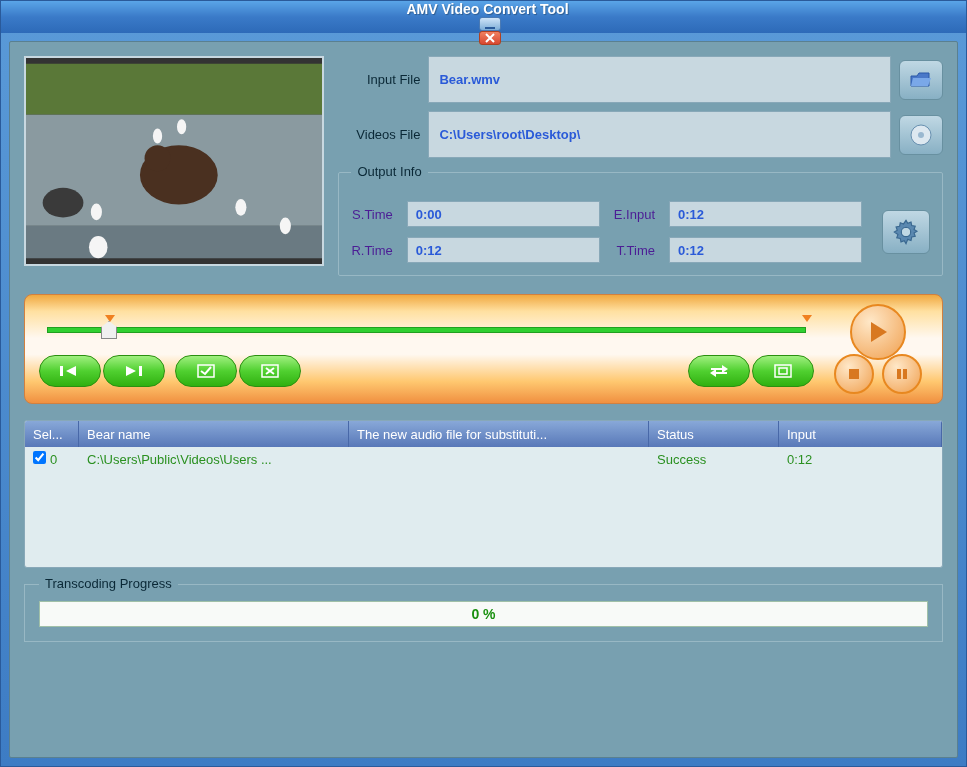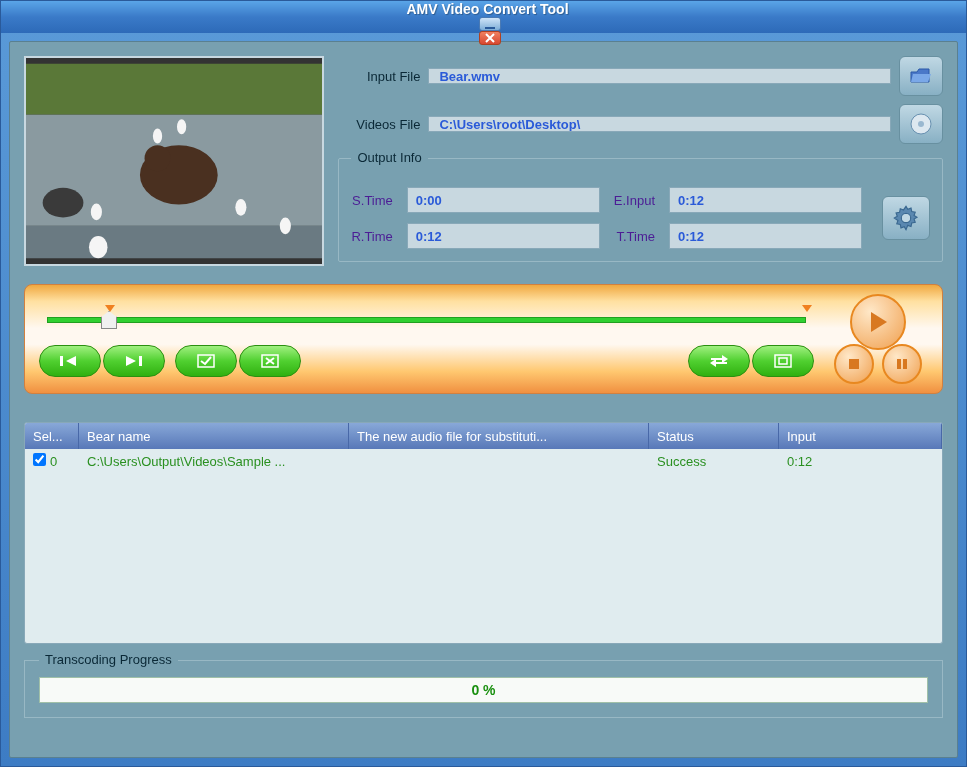--- a/index.html
+++ b/index.html
@@ -58,21 +58,21 @@
   border: 2px solid #c8d8e0;
   background: #333;
   position: relative;
   overflow: hidden;
 }
 .preview svg { width: 100%; height: 100%; display: block; }
 .file-panel { flex: 1; display: flex; flex-direction: column; gap: 8px; }
 .file-row { display: flex; align-items: center; gap: 8px; }
 .file-label { width: 82px; text-align: right; color: #0a2836; font-size: 13px; }
 .file-input {
-  flex: 1; height: 16px;
+  flex: 1; height: 47px;
   background: #c8d8e0;
   border: 1px solid #88a8b8;
   color: #2a5ad8;
   font-weight: bold;
   padding: 4px 10px;
   font-size: 13px;
 }
 .icon-btn {
   width: 44px; height: 40px;
   background: linear-gradient(to bottom, #c0d8e4, #88b0c4);
@@ -172,22 +172,22 @@
   background: radial-gradient(circle at 35% 30%, #ffe8c8, #f0a050);
   border: 2px solid #e88820;
   display: flex; align-items: center; justify-content: center;
   color: #c86810;
   cursor: pointer;
 }
 .round-btn.play { width: 56px; height: 56px; top: 0; left: 22px; }
 .round-btn.stop { width: 40px; height: 40px; bottom: 0; left: 6px; }
 .round-btn.pause { width: 40px; height: 40px; bottom: 0; right: 6px; }
 .table-wrap {
-  margin-top: 28px;
-  height: 222px;
+  margin-top: 16px;
+  height: 148px;
   background: #e0ecef;
   border: 1px solid #88a8b8;
   border-radius: 3px;
   overflow: hidden;
   display: flex;
   flex-direction: column;
 }
 .thead { display: flex; background: linear-gradient(to bottom, #88a8d8, #5878b8); color: #fff; height: 26px; align-items: center; font-size: 13px; }
 .thead .th { padding: 0 8px; border-right: 1px solid #4868a8; height: 100%; display: flex; align-items: center; cursor: pointer; }
 .tbody { flex: 1; overflow: auto; }
@@ -377,21 +377,21 @@
       <div class="thead">
         <div class="th col-sel">Sel...</div>
         <div class="th col-name">Bear name</div>
         <div class="th col-audio">The new audio file for substituti...</div>
         <div class="th col-status">Status</div>
         <div class="th col-time">Input</div>
       </div>
       <div class="tbody" id="tbody">
           <div class="trow">
             <div class="td col-sel"><input type="checkbox" checked="" style=""><span>0</span></div>
-            <div class="td col-name">C:\Users\Output\Videos\Sample ...</div>
+            <div class="td col-name">C:\Users\Public\Videos\Users ...</div>
             <div class="td col-audio"></div>
             <div class="td col-status">Success</div>
             <div class="td col-time">0:12</div>
           </div>
         </div>
     </div>
 
     <div class="progress-wrap">
       <span class="legend">Transcoding Progress</span>
       <div class="progress-bar">

